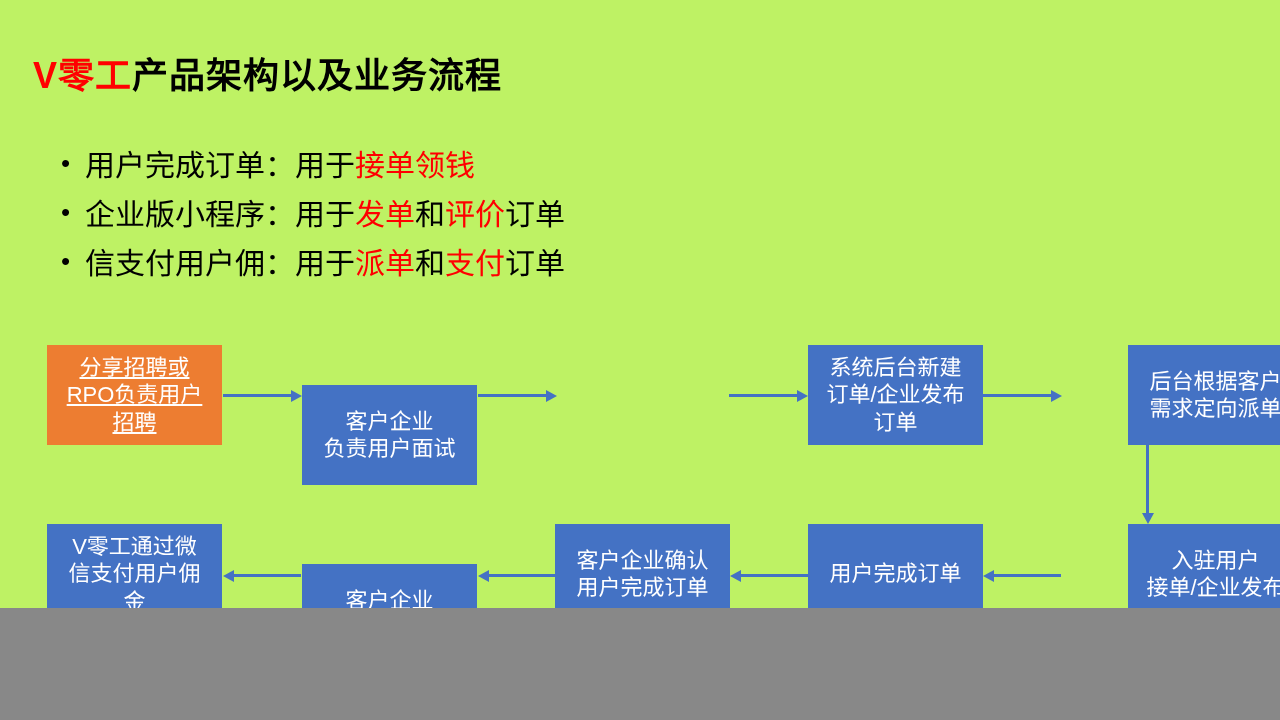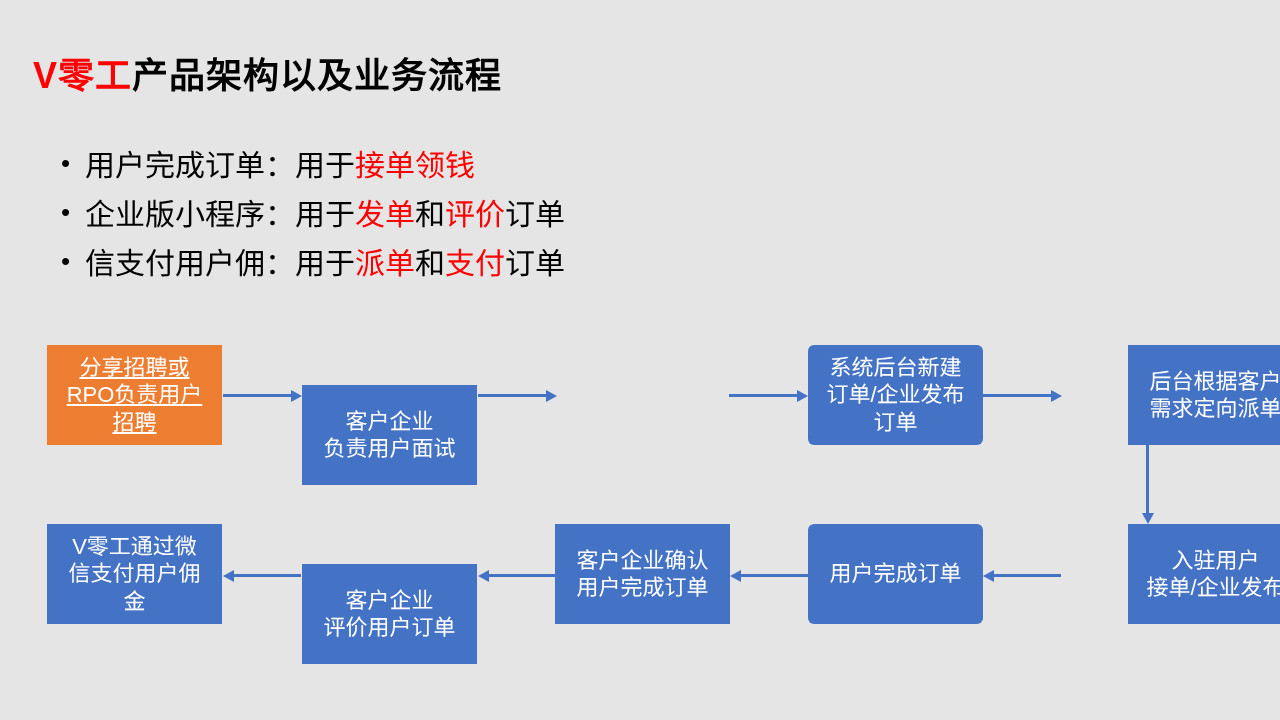--- a/index.html
+++ b/index.html
@@ -1,22 +1,22 @@
 <!DOCTYPE html>
 <html lang="zh-CN"><head>
 <meta charset="utf-8">
 <style>
   html, body { margin: 0; padding: 0; background: #888; }
   * { box-sizing: border-box; }
 
   .slide {
     position: relative;
     width: 1280px;
-    height: 720px;
-    background: #e5e5e5;
+    height: 608px;
+    background: #bef264;
     overflow: hidden;
     font-family: "Liberation Sans", sans-serif;
     margin: 0 auto;
   }
 
   
   .title {
     position: absolute;
     left: 33px;
     top: 22px;
@@ -65,21 +65,21 @@
   }
   .box.blue   { background: #4472c4; }
   .box.orange { background: #ed7d31; text-decoration: underline; }
 
   
   .r1 { top: 345px; }
   .r2 { top: 524px; }
   .c1 { left: 47px; }
   .c2 { left: 302px; margin-top: 40px; }
   .c3 { left: 555px; }
-  .c4 { left: 808px; border-radius: 6px; }
+  .c4 { left: 808px; }
   .c5 { left: 1082px; margin-left: 46px; }
 
   
   .arrow-right, .arrow-left {
     position: absolute;
     height: 3px;
     background: #4472c4;
   }
   .arrow-right::after {
     content: "";

